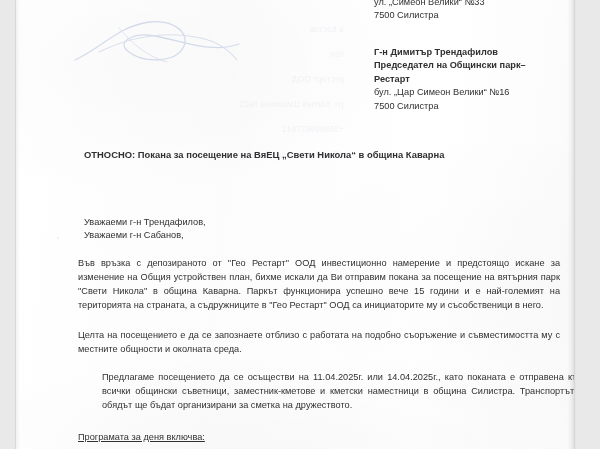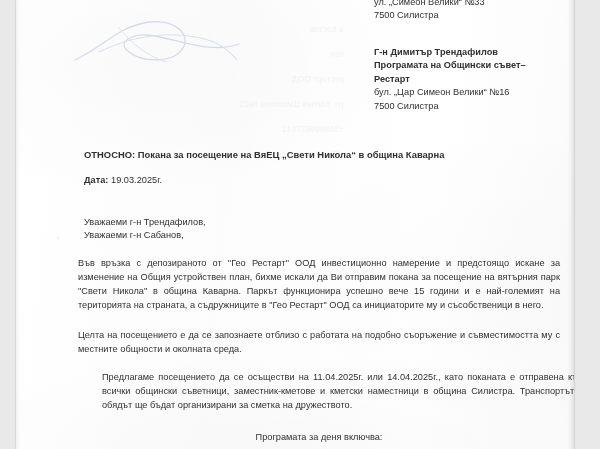--- a/index.html
+++ b/index.html
@@ -153,21 +153,21 @@
     font-size: 9.2px;
     line-height: 14px;
     text-align: justify;
     text-justify: inter-word;
     color: #303032;
     letter-spacing: 0.01px;
   }
   #para-intro    { top: 256px; }
   #para-purpose  { top: 328px; }
   #para-dates    { top: 370px; margin-left: 24px; }
-  #para-program  { top: 430px; text-align: center; }
+  #para-program  { top: 430px; text-align: left; text-decoration: underline; }
 
   
   .speck {
     position: absolute;
     background: rgba(90,90,95,0.30);
     border-radius: 50%;
     pointer-events: none;
   }
 </style>
 </head>
@@ -202,29 +202,28 @@
     <div class="doc-body">
 
       <div class="blk col-right" id="sender-block">
         <span class="addr-line">ул. „Симеон Велики“ №33</span>
         <span class="addr-line">7500 Силистра</span>
       </div>
 
 
       <div class="blk col-right" id="recipient-block">
         <span class="addr-line bold">Г-н Димитър Трендафилов</span>
-        <span class="addr-line bold">Програмата на Общински съвет–</span>
+        <span class="addr-line bold">Председател на Общински парк–</span>
         <span class="addr-line bold">Рестарт</span>
         <span class="addr-line">бул. „Цар Симеон Велики“ №16</span>
         <span class="addr-line">7500 Силистра</span>
       </div>
 
       <div class="blk col-main" id="subject-line">ОТНОСНО: Покана за посещение на ВяЕЦ „Свети Никола“ в община Каварна</div>
 
-      <div class="blk col-main" id="date-line"><span class="bold">Дата:</span> <span>19.03.2025г.</span></div>
 
       <div class="blk col-main" id="salutation-block">
         <span class="addr-line">Уважаеми г-н Трендафилов,</span>
         <span class="addr-line">Уважаеми г-н Сабанов,</span>
       </div>
 
       <div class="para" id="para-intro">Във връзка с депозираното от "Гео Рестарт" ООД инвестиционно намерение и предстоящо искане за изменение на Общия устройствен план, бихме искали да Ви отправим покана за посещение на вятърния парк "Свети Никола" в община Каварна. Паркът функционира успешно вече 15 години и е най-големият на територията на страната, а съдружниците в "Гео Рестарт" ООД са инициаторите му и съсобственици в него.</div>
       <div class="para" id="para-purpose">Целта на посещението е да се запознаете отблизо с работата на подобно съоръжение и съвместимостта му с местните общности и околната среда.</div>
       <div class="para" id="para-dates">Предлагаме посещението да се осъществи на 11.04.2025г. или 14.04.2025г., като поканата е отправена към всички общински съветници, заместник-кметове и кметски наместници в община Силистра. Транспортът и обядът ще бъдат организирани за сметка на дружеството.</div>
       <div class="para" id="para-program">Програмата за деня включва:</div>

